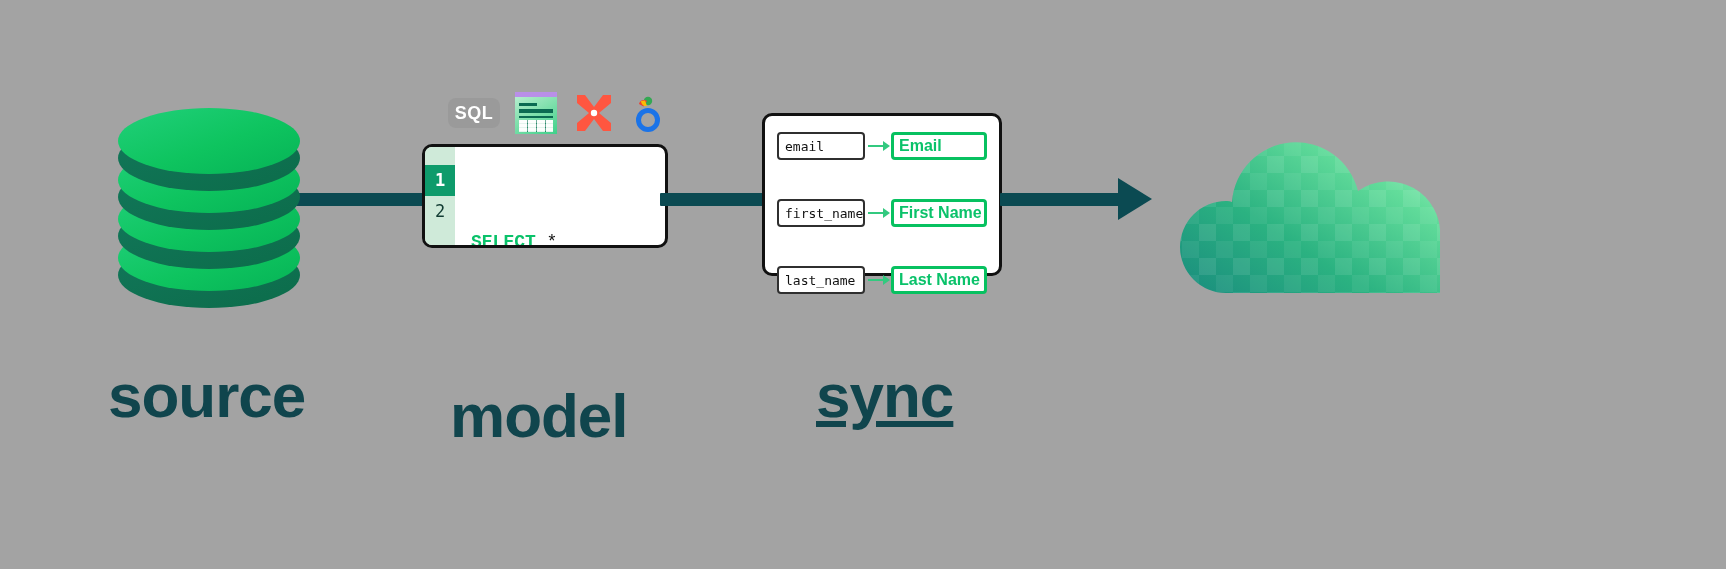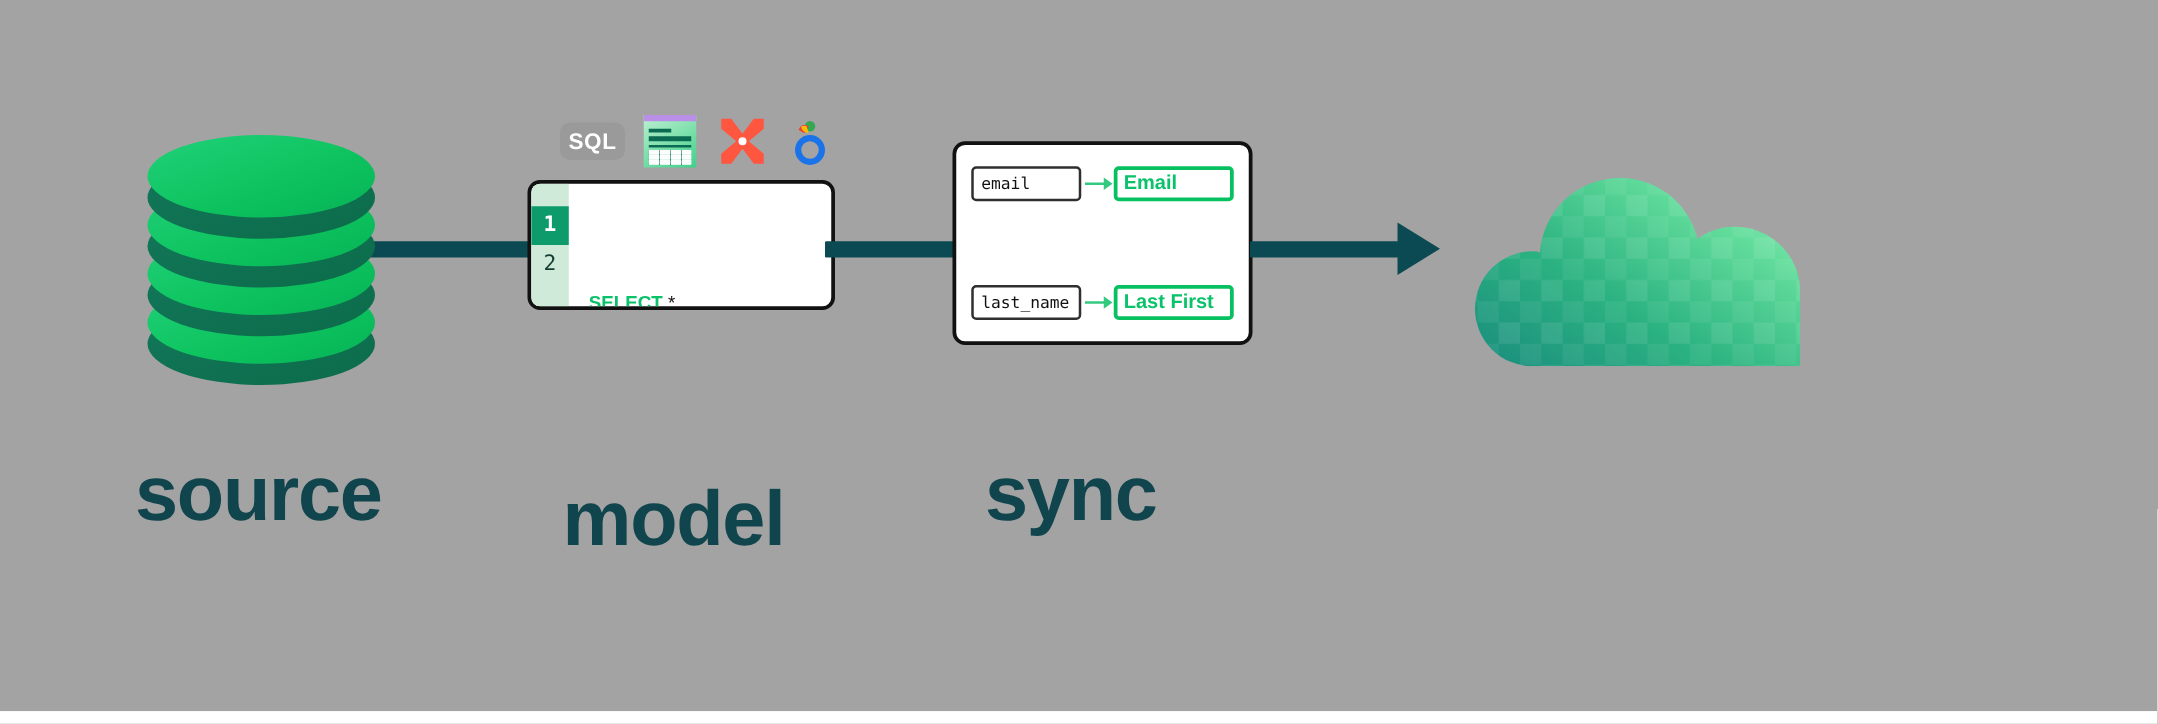--- a/index.html
+++ b/index.html
@@ -144,22 +144,22 @@
     text-align: center;
     font-family: "DejaVu Sans Mono", monospace;
     font-size: 17px;
     color: #123c33;
   }
   .editor .gline.active { background: #0e9b6b; color: #ffffff; font-weight: bold; }
   .editor .code {
     flex: 1;
     padding: 18px 0 0 16px;
     box-sizing: border-box;
-    font-family: Liberation Sans, sans-serif;
-    font-size: 15px;
+    font-family: Liberation Mono, monospace;
+    font-size: 18px;
     line-height: 31px;
     white-space: pre;
   }
   .kw  { color: #0ac26a; font-weight: bold; }
   .pl  { color: #111111; }
 
   
   .sync {
     position: absolute;
     left: 762px;
@@ -250,21 +250,21 @@
     position: absolute;
     color: #10454d;
     font-family: "Liberation Sans", sans-serif;
     font-weight: bold;
     font-size: 62px;
     letter-spacing: -1px;
     white-space: nowrap;
   }
   .cap-source      { left: 108px;  top: 360px; }
   .cap-model       { left: 450px;  top: 380px; }
-  .cap-sync        { left: 788px;  top: 360px; }
+  .cap-sync        { left: 816px;  top: 360px; text-decoration: underline; }
   .cap-destination { left: 1128px; top: 360px; }
 </style>
 </head>
 <body>
 
 <div id="stage">
 
   <div class="db">
     <div class="disc d4">
         <div class="shadow"></div>
@@ -330,26 +330,34 @@
   <div class="sync">
     <div class="map-row">
       <div class="src-field">email</div>
       <div class="map-arrow">
           <div class="shaft"></div>
           <div class="head"></div>
         </div>
       <div class="dst-field">Email</div>
     </div>
     <div class="map-row">
+      <div class="src-field">first_name</div>
+      <div class="map-arrow">
+          <div class="shaft"></div>
+          <div class="head"></div>
+        </div>
+      <div class="dst-field">First Name</div>
+    </div>
+    <div class="map-row">
       <div class="src-field">last_name</div>
       <div class="map-arrow">
           <div class="shaft"></div>
           <div class="head"></div>
         </div>
-      <div class="dst-field">Last First</div>
+      <div class="dst-field">Last Name</div>
     </div>
   </div>
 
   <div class="connector c3"></div>
   <div class="arrow-head"></div>
 
   <div class="cloud">
     <svg viewBox="0 0 292 188">
       <defs>
         <linearGradient id="cloudGrad" x1="0" y1="1" x2="1" y2="0">

